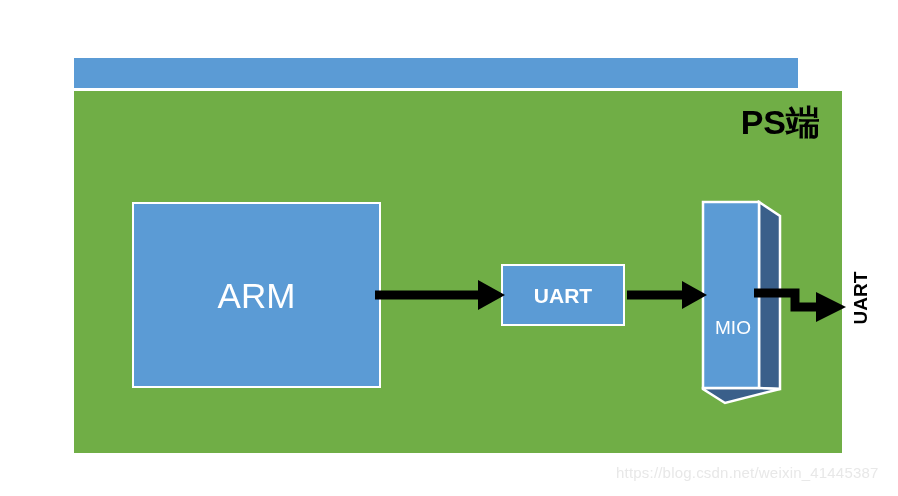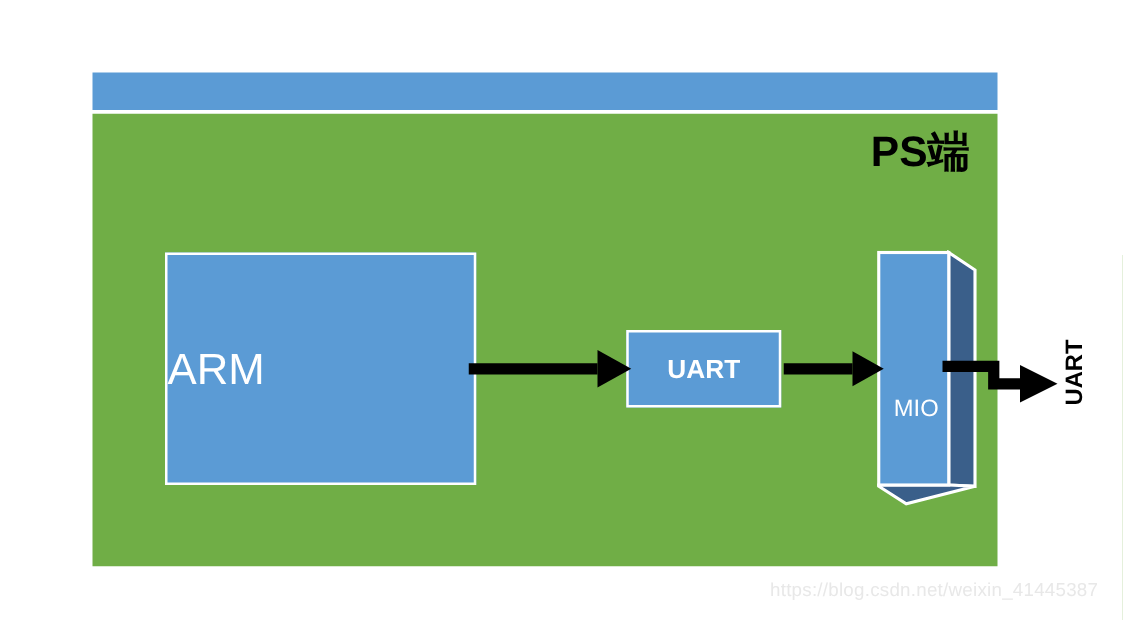--- a/index.html
+++ b/index.html
@@ -27,20 +27,21 @@
     height: 30px;
     background: #5B9BD5;
   }
   .ps-body {
     position: absolute;
     left: 74px;
     top: 91px;
     width: 724px;
     height: 362px;
     background: #70AE46;
+    padding-left: 44px;
   }
   .ps-label {
     position: absolute;
     right: 22px;
     top: 14px;
     font-size: 34px;
     font-weight: bold;
     color: #000000;
     line-height: 1;
     letter-spacing: 0px;
@@ -52,20 +53,21 @@
     position: absolute;
     left: 132px;
     top: 202px;
     width: 249px;
     height: 186px;
     background: #5B9BD5;
     border: 2px solid #ffffff;
     box-sizing: border-box;
     display: flex;
     align-items: center;
+    justify-content: center;
   }
   .arm-label {
     color: #ffffff;
     font-size: 35px;
     font-weight: normal;
     line-height: 1;
   }
 
   
   .uart-box {

